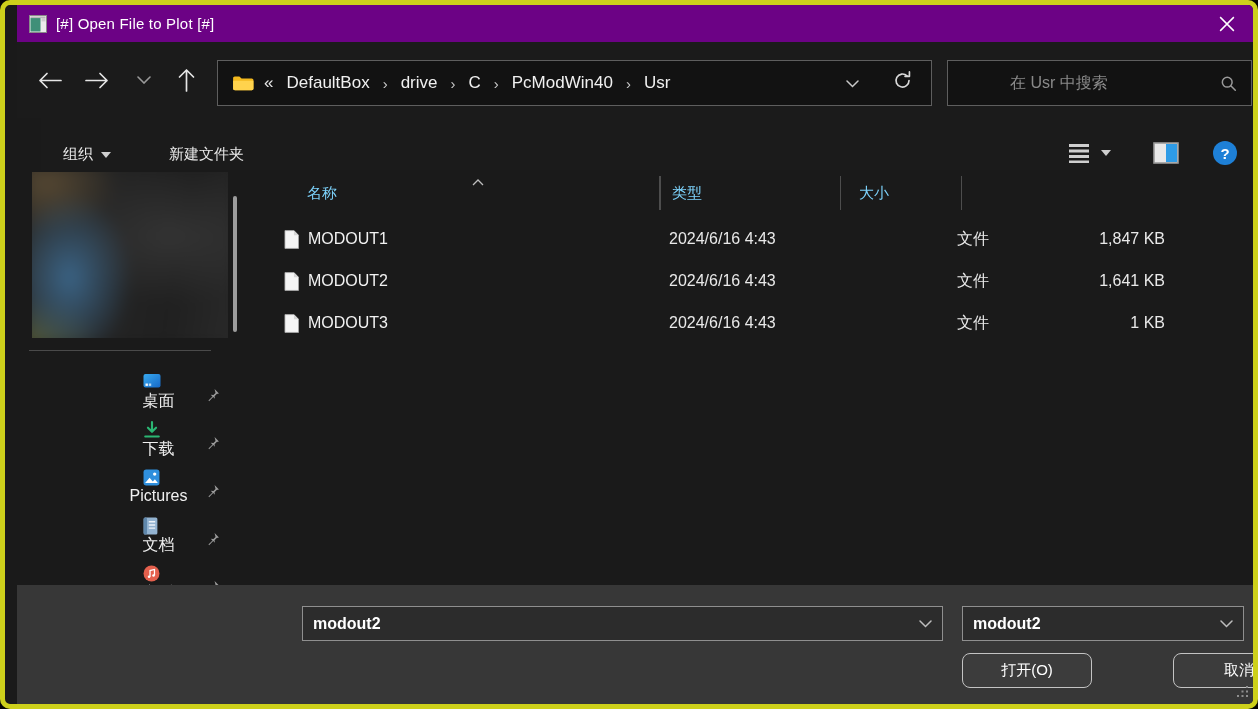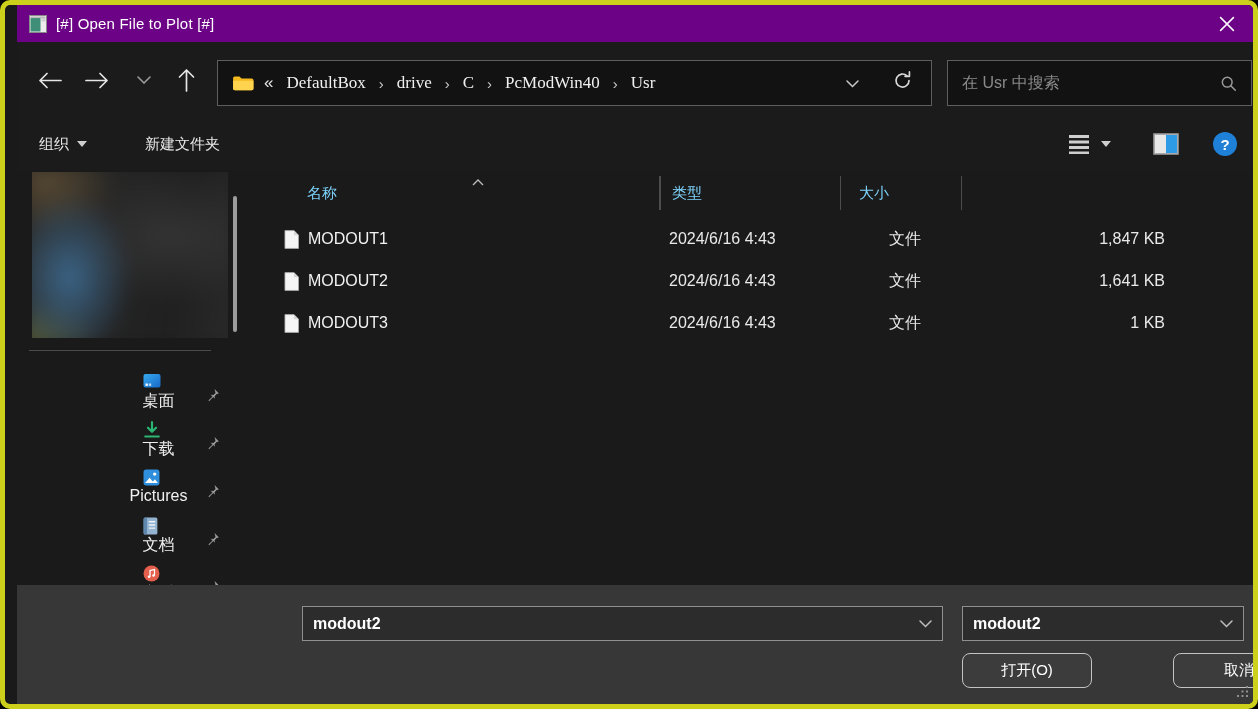--- a/index.html
+++ b/index.html
@@ -28,36 +28,36 @@
     display:flex; align-items:center; position:relative;
   }
   .nav-btn{ position:absolute; top:50%; transform:translateY(-50%); width:34px; height:34px;
     display:flex; align-items:center; justify-content:center; cursor:pointer; }
   .addressbar{
     position:absolute; left:200px; top:18px; width:715px; height:46px;
     background:#121212; border:1px solid #5e5e5e; display:flex; align-items:center;
     padding:0 14px; color:#f0f0f0; font-size:17px;
   }
   .crumbs{ display:flex; align-items:center; gap:4px; white-space:nowrap; overflow:hidden; flex:1; }
-  .crumb{ padding:2px 7px; cursor:pointer;font-family:Liberation Serif, serif; }
+  .crumb{ padding:2px 7px; cursor:pointer; }
   .crumb-sep{ color:#c9c9c9; font-size:15px; padding:0 2px; }
   .crumb-prefix{ color:#e8e8e8; padding-right:2px; }
   .addr-chevron{ position:absolute; right:72px; top:50%; transform:translateY(-50%); cursor:pointer; }
   .addr-refresh{ position:absolute; right:18px; top:50%; transform:translateY(-50%); cursor:pointer; }
   .searchbox{
     position:absolute; left:930px; top:18px; width:305px; height:46px;
     background:#121212; border:1px solid #5e5e5e; display:flex; align-items:center; padding:0 14px;
   }
   .searchbox input{
     flex:1; background:transparent; border:none; outline:none;
-    color:#d5d5d5; font-size:16px; font-family:inherit;
+    color:#d5d5d5; font-size:16px; font-family:inherit;margin-left:48px;
   }
   .searchbox input::placeholder{ color:#8a8a8a; }
   
-  .cmdbar{ height:52px; flex:0 0 52px; background:#1b1b1b; display:flex; align-items:center; position:relative; }
+  .cmdbar{ height:52px; flex:0 0 52px; background:#1b1b1b; display:flex; align-items:flex-end; position:relative;margin-left:24px; }
   .cmd-item{ display:flex; align-items:center; gap:8px; color:#e9e9e9; font-size:15px; cursor:pointer; padding:6px 8px; }
   .cmd-organize{ margin-left:14px; }
   .cmd-newfolder{ margin-left:42px; }
   .cmd-right{ position:absolute; right:16px; display:flex; align-items:center; gap:26px; }
   .help-circle{ width:24px; height:24px; border-radius:50%; background:#1e80d7; color:#fff;
     display:flex; align-items:center; justify-content:center; font-size:15px; font-weight:bold; cursor:pointer; }
   
   .content{ flex:0 0 415px; height:415px; display:flex; background:#1a1a1a; overflow:hidden; }
   .sidebar{ flex:0 0 233px; position:relative; overflow:hidden; }
   .thumb-wrap{ position:absolute; left:15px; top:2px; width:196px; height:166px; overflow:hidden; background:#1d1d1d; }
@@ -85,21 +85,21 @@
   .hc-name{ width:409px; padding-left:57px; }
   .hc-date{ width:219px; padding-left:10px; }
   .hc-type{ width:179px; padding-left:11px; }
   .hc-size{ width:120px; padding-left:18px; }
   .col-sep{ width:1px; background:#4d4d4d; margin:6px 0; cursor:col-resize; }
   .sort-caret{ position:absolute; left:222px; top:2px; }
   .lv-rows{ position:absolute; top:48px; left:0; right:0; }
   .file-row{ display:flex; height:42px; align-items:center; font-size:16px; color:#e9e9e9; cursor:pointer; }
   .c-name{ width:409px; display:flex; align-items:center; padding-left:34px; gap:9px; color:#f2f2f2; }
   .c-date{ width:219px; padding-left:10px; }
-  .c-type{ width:179px; padding-left:11px; }
+  .c-type{ width:179px; padding-left:11px;text-align:center; }
   .c-size{ width:120px; text-align:right; padding-right:12px; }
   
   .footer{ flex:0 0 119px; background:#373737; position:relative; }
   .fn-label{ position:absolute; left:0; top:21px; width:278px; height:35px;
     display:flex; align-items:center; justify-content:flex-end; color:#fff; font-size:15px; }
   .combo{ position:absolute; height:35px; background:#2c2c2c; border:1px solid #8f8f8f;
     display:flex; align-items:center; }
   .combo input{ flex:1; background:transparent; border:none; outline:none; color:#fff;
     font-size:16px; font-weight:bold; font-family:inherit; padding:0 10px; }
   .combo .cv{ padding:0 10px; display:flex; align-items:center; cursor:pointer; }

